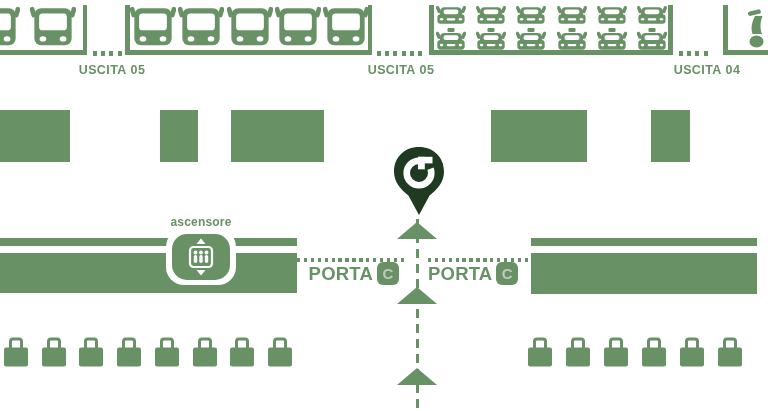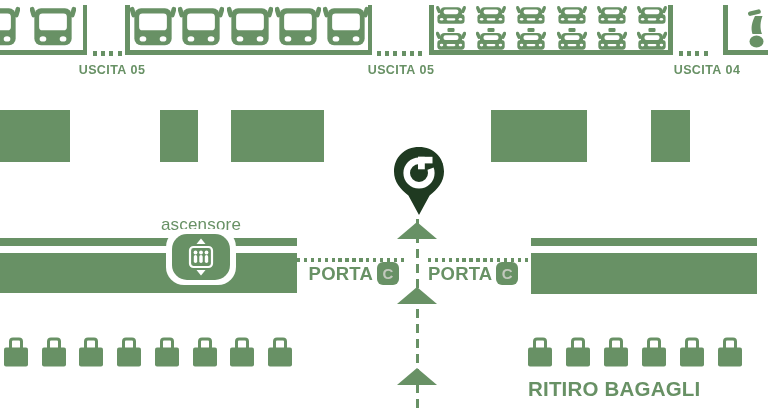--- a/index.html
+++ b/index.html
@@ -62,21 +62,21 @@
   .bar-thin-right{left:531px;top:238px;width:226px;height:8px}
   .bar-thick-right{left:531px;top:253px;width:226px;height:41px}
 
   
   .elev-cutout{position:absolute;left:166px;top:229px;width:70px;height:56px;
     background:var(--background);border-radius:18px}
   .elev-squircle{position:absolute;left:172px;top:234px;width:58px;height:46px;
     background:var(--green);border-radius:15px}
   .elev-squircle svg{position:absolute;inset:0;width:100%;height:100%}
   .elev-label{position:absolute;left:146px;top:215px;width:110px;text-align:center;
-    font-size:17px;font-weight:400;letter-spacing:.2px;color:var(--green)}
+    font-size:12px;font-weight:700;letter-spacing:.2px;color:var(--green)}
 
   
   .dots-door{position:absolute;top:258px;height:3.6px;
     background-image:repeating-linear-gradient(90deg,var(--green) 0,var(--green) 3.4px,transparent 3.4px,transparent 6.9px);}
   .dots-d1{left:297px;width:110px}
   .dots-d2{left:428px;width:102px}
 
   .door{position:absolute;top:262px;height:23px;display:flex;align-items:center;gap:4px;
     color:var(--green);font-size:18.5px;font-weight:800;letter-spacing:.2px}
   .door-left{left:299px;width:100px;justify-content:flex-end}
@@ -358,15 +358,14 @@
       <svg class="glyph suitcase" viewBox="0 0 24 30">
         <use href="#sym-suitcase"></use>
       </svg>
       <svg class="glyph suitcase" viewBox="0 0 24 30">
         <use href="#sym-suitcase"></use>
       </svg>
       <svg class="glyph suitcase" viewBox="0 0 24 30">
         <use href="#sym-suitcase"></use>
       </svg>
     </div>
-  <div class="baggage-label">RITIRO BAGAGLI</div>
 
 </div>
 
 </body></html>

